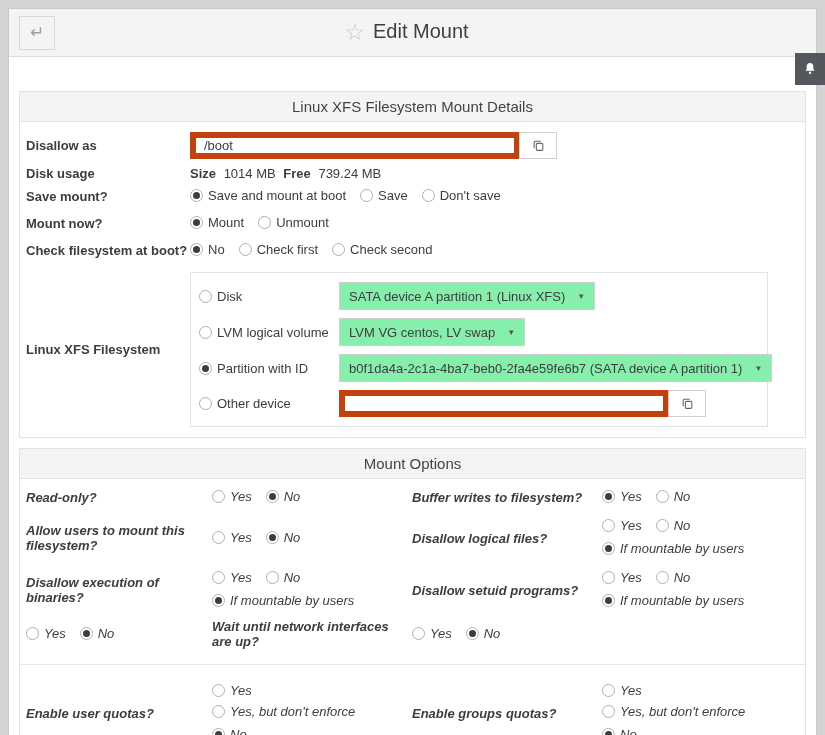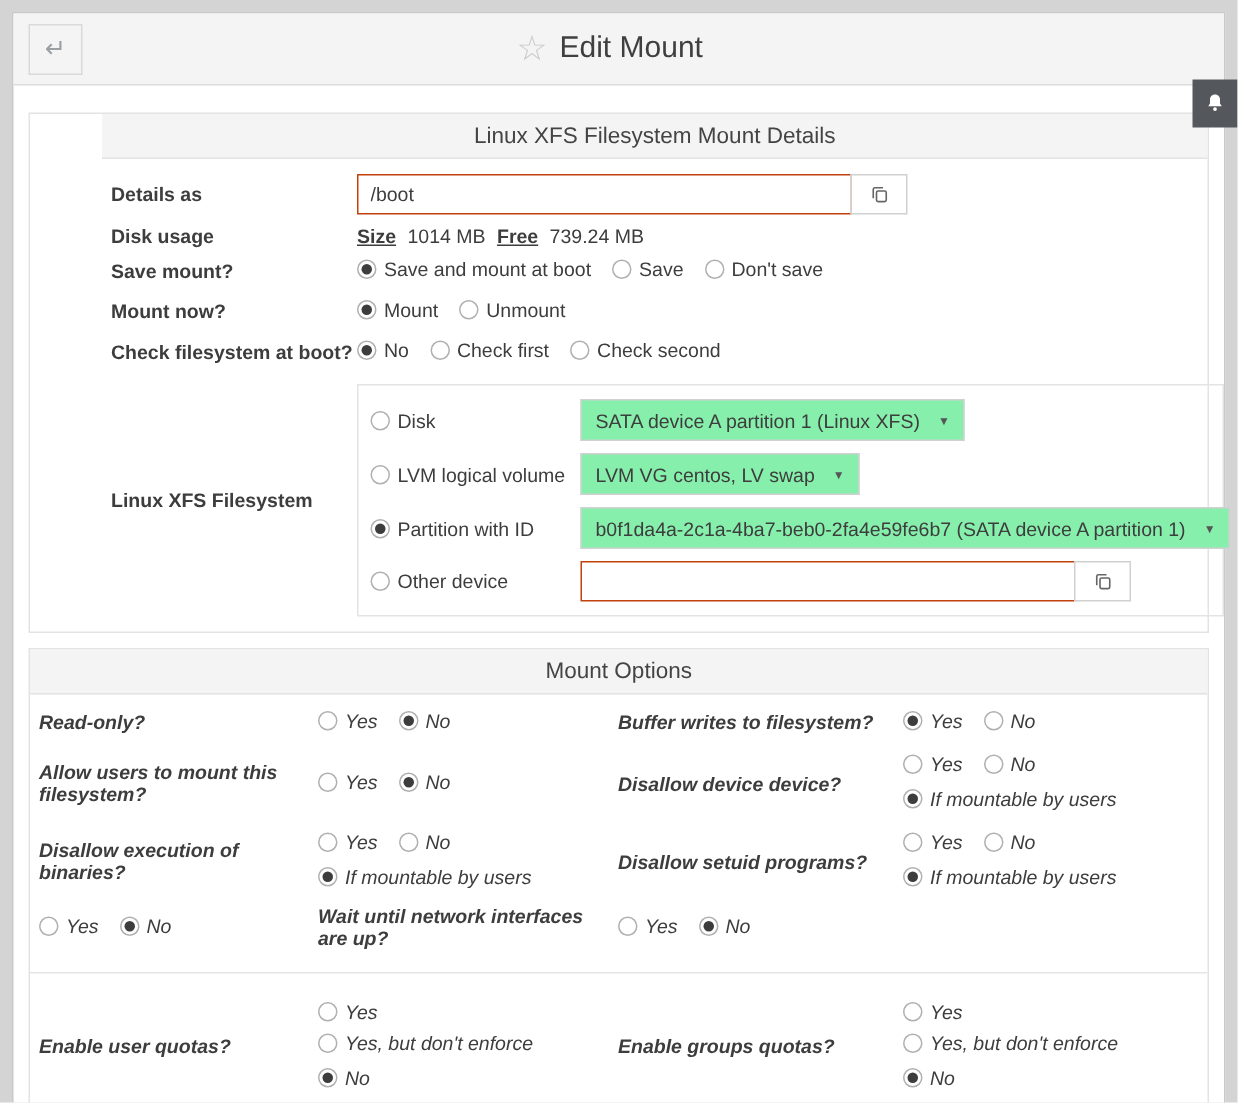--- a/index.html
+++ b/index.html
@@ -37,32 +37,32 @@
   .bell-tab {
     position: absolute; right: 0; top: 53px;
     width: 30px; height: 32px; background: #54585c;
     display: flex; align-items: center; justify-content: center;
     cursor: pointer; z-index: 5;
   }
   .content { padding: 10px; }
   
   .tbl { border: 1px solid #e3e3e3; }
   .tbl + .tbl { margin-top: 10px; }
-  .tbl1 { margin-top: 8px; padding-left: 48px; }
+  .tbl1 { margin-top: 24px; }
   .tbl-head {
     background: #f4f4f4; border-bottom: 1px solid #e3e3e3;
     text-align: center; padding: 6px 4px; font-size: 15px; color: #444;
   }
   .tbl-body { padding: 5px 6px 8px 6px; }
   .frow { display: flex; align-items: center; padding: 2px 0; }
   .frow-top { align-items: center; padding: 5px 0; }
   .flabel { width: 164px; flex: 0 0 164px; font-weight: bold; color: #3d3d3d; }
   
   .txt {
-    width: 330px; height: 27px; border: 1px solid #c2410c;
+    width: 330px; height: 27px; border: 6px solid #c2410c;
     padding: 0 8px; font-family: "Liberation Sans", sans-serif;
     font-size: 13px; color: #3d3d3d; outline: none; background: #fff;
   }
   .copy-btn {
     width: 38px; height: 27px; margin-left: -1px;
     border: 1px solid #d0d0d0; background: #fff; cursor: pointer;
     display: inline-flex; align-items: center; justify-content: center;
   }
   .select {
     display: inline-flex; align-items: center;
@@ -87,21 +87,21 @@
   .fs-row .radio { width: 140px; flex: 0 0 140px; margin-right: 0; }
   
   .opt-grid {
     display: grid;
     grid-template-columns: 186px 200px 190px auto;
     padding: 4px 6px; align-items: center;
   }
   .opt-grid > div { padding: 3px 4px 3px 0; font-style: italic; }
   .q { font-weight: bold; color: #3d3d3d; }
   .split { border: none; border-top: 1px solid #e5e5e5; margin: 8px 0; }
-  .usage b { font-weight: bold; text-decoration: underline; }
+  .usage b { font-weight: bold; }
   .usage span { margin-right: 4px; }
 </style>
 </head>
 <body>
 
 <div class="card">
 
   <div class="topbar">
     <div class="back-btn">
       <span>↵</span>
@@ -110,21 +110,21 @@
       <span class="star">☆</span><span>Edit Mount</span>
     </div>
   </div>
 
   <div class="content">
 
     <div class="tbl tbl1">
       <div class="tbl-head">Linux XFS Filesystem Mount Details</div>
       <div class="tbl-body">
         <div class="frow frow-top">
-          <div class="flabel">Details as</div>
+          <div class="flabel">Disallow as</div>
           <input class="txt" value="/boot" style="">
           <button class="copy-btn">
             <svg width="13" height="13" viewBox="0 0 24 24" fill="none" stroke="#666" stroke-width="2">
                 <rect x="8" y="8" width="12" height="13" rx="2"></rect>
                 <path d="M16 4H6a2 2 0 0 0-2 2v11"></path>
               </svg>
           </button>
         </div>
         <div class="frow">
           <div class="flabel">Disk usage</div>
@@ -255,21 +255,21 @@
         <div class="q">Allow users to mount this filesystem?</div>
         <div>
             <div class="radio-line"><label class="radio">
                 <span class="rb"></span>
                 <span>Yes</span>
               </label><label class="radio">
                 <span class="rb checked"></span>
                 <span>No</span>
               </label></div>
           </div>
-        <div class="q">Disallow device device?</div>
+        <div class="q">Disallow logical files?</div>
         <div>
             <div class="radio-line"><label class="radio">
                 <span class="rb"></span>
                 <span>Yes</span>
               </label><label class="radio">
                 <span class="rb"></span>
                 <span>No</span>
               </label></div>
             <div class="radio-line"><label class="radio">
                 <span class="rb checked"></span>

